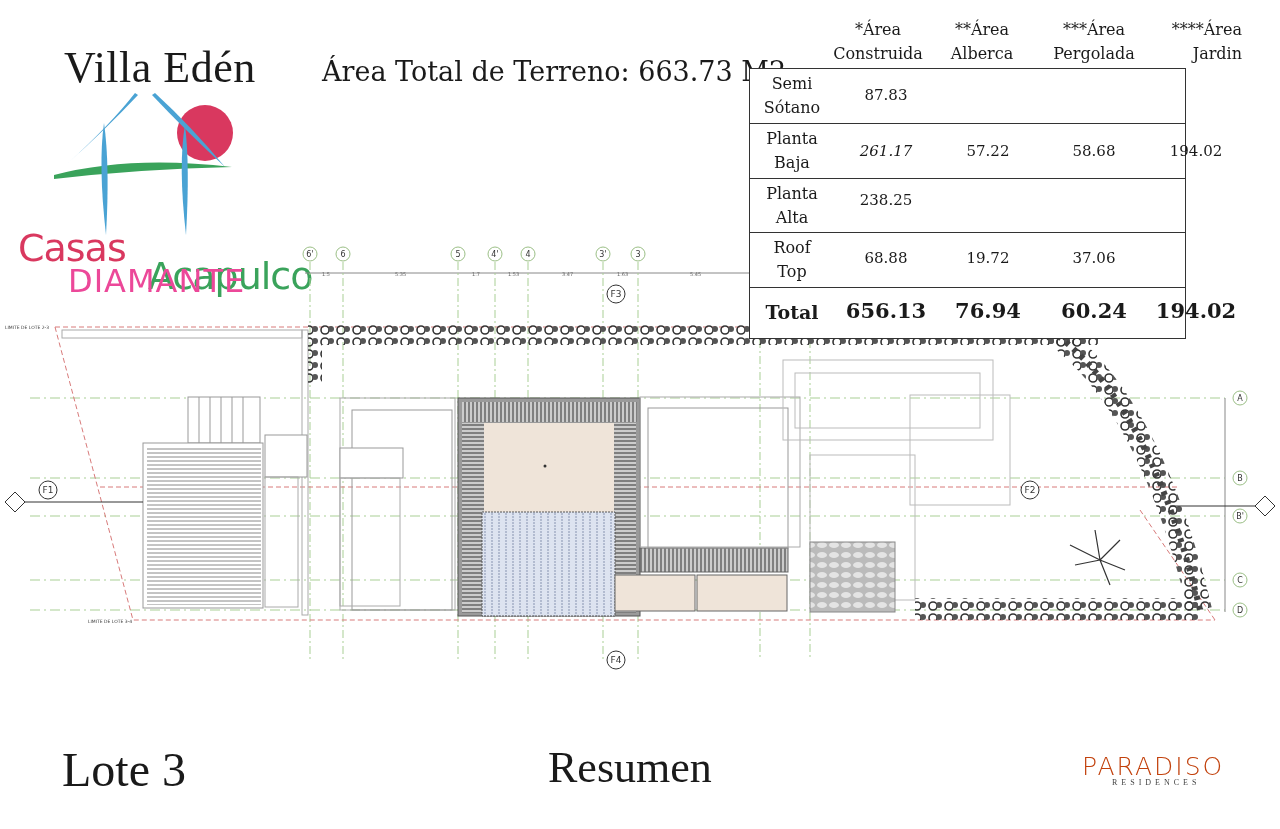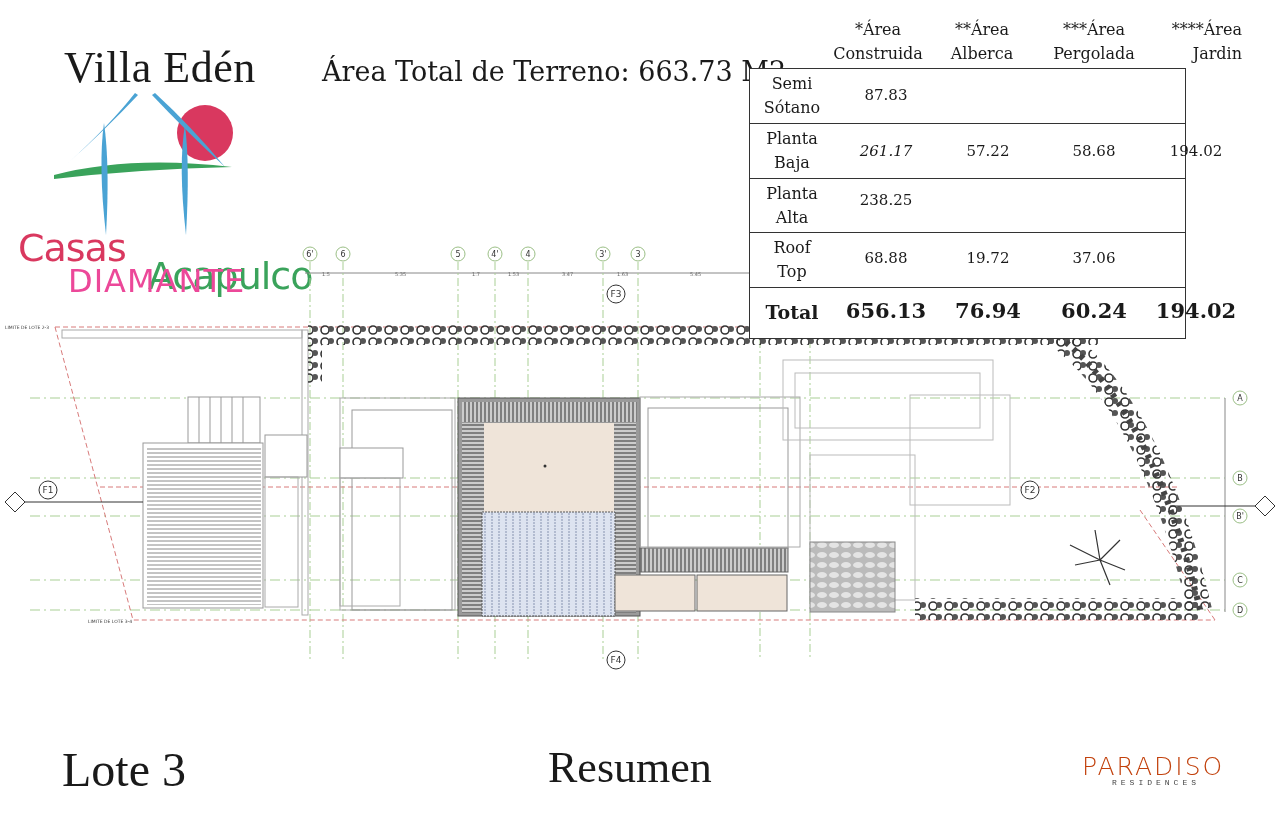--- a/index.html
+++ b/index.html
@@ -6,21 +6,21 @@
   body{width:1280px;height:829px;position:relative;overflow:hidden;font-family:"DejaVu Serif",serif;color:#1a1a1a;}
   .abs{position:absolute;}
   .title{left:64px;top:42px;font-size:44px;font-family:"Liberation Serif",serif;letter-spacing:0.5px;}
   .terreno{left:322px;top:56px;font-size:27px;font-family:"DejaVu Serif",serif;}
   .brand-casas{left:18px;top:226px;font-size:38px;font-family:"DejaVu Sans",sans-serif;color:#d9385f;letter-spacing:-1px;}
   .brand-acap{left:148px;top:226px;font-size:38px;font-family:"DejaVu Sans",sans-serif;color:#3aa35b;letter-spacing:-1px;margin-top:28px;}
   .brand-diam{left:68px;top:262px;font-size:32px;font-family:"DejaVu Sans",sans-serif;color:#ec4899;letter-spacing:1px;}
   .bottom-lote{left:62px;top:742px;font-size:48px;font-family:"Liberation Serif",serif;}
   .bottom-res{left:548px;top:742px;font-size:44px;font-family:"Liberation Serif",serif;}
   .paradiso{left:1082px;top:752px;font-size:25px;font-family:"DejaVu Sans",sans-serif;letter-spacing:2px;font-weight:200;color:#c2410c;}
-  .residences{left:1112px;top:778px;font-size:8px;font-family:Liberation Mono, monospace;letter-spacing:4px;color:#444;}
+  .residences{left:1112px;top:778px;font-size:8px;font-family:Liberation Serif, serif;letter-spacing:4px;color:#444;}
 
   
   .hdr{position:absolute;top:18px;text-align:center;font-size:16px;line-height:24px;font-family:"DejaVu Serif",serif;}
   .tbl{position:absolute;left:749px;top:68px;width:437px;height:271px;border:1.5px solid #333;box-sizing:border-box;background:#fff;}
   .row{position:absolute;left:0;width:100%;border-bottom:1.5px solid #333;box-sizing:border-box;}
   .row:last-child{border-bottom:none;}
   .cell{position:absolute;text-align:center;font-size:15px;line-height:24px;}
   .cell.label{left:0;width:84px;font-size:16px;}
   .total .cell{font-weight:bold;font-size:21px;}
   .total .cell.label{font-size:19px;}

